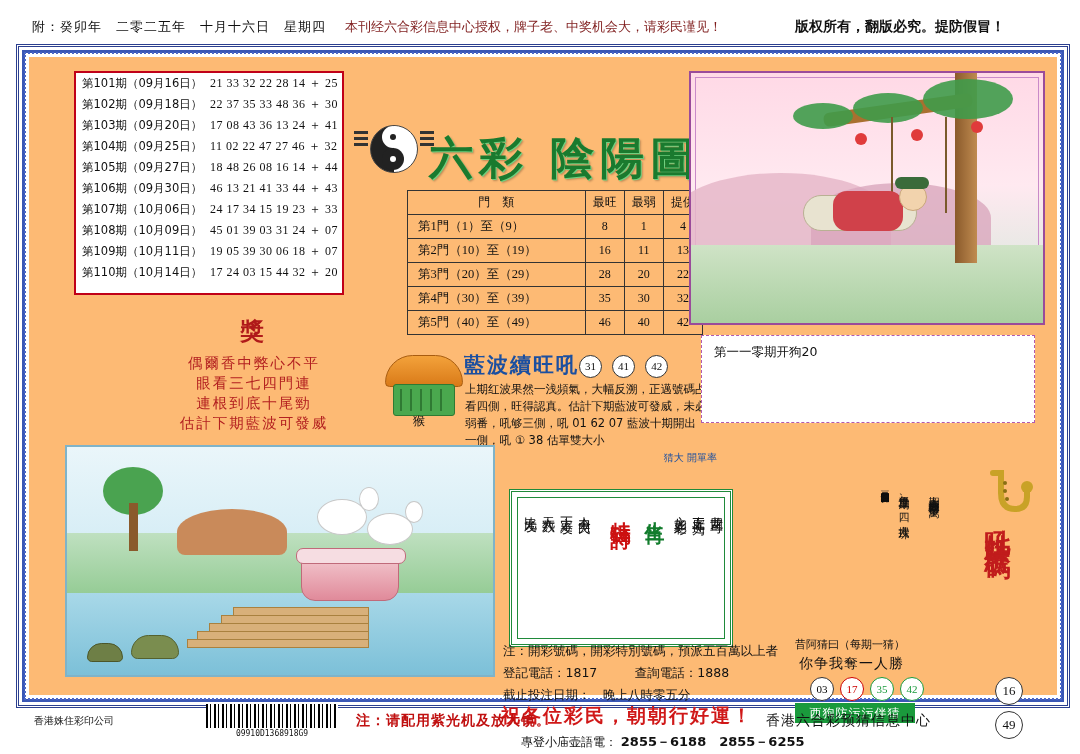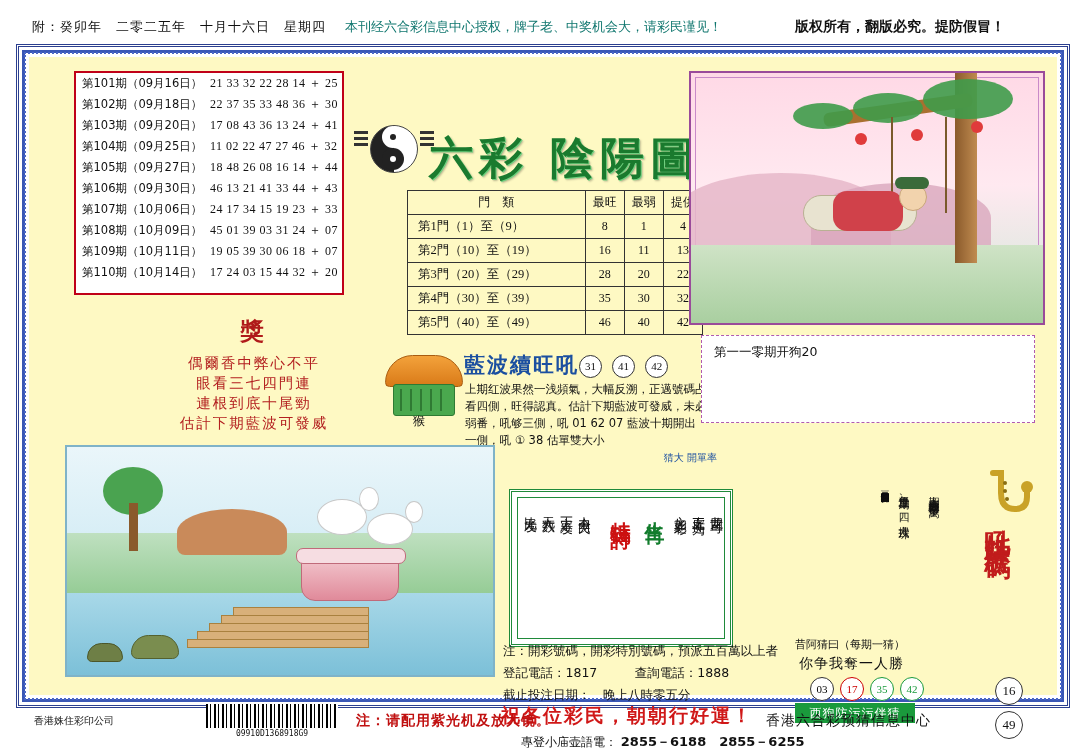--- a/index.html
+++ b/index.html
@@ -7,35 +7,35 @@
     width:1080px;height:754px;
     background:#ffffff;
     font-family:"DejaVu Sans","Liberation Sans",sans-serif;
     position:relative;overflow:hidden;
   }
   .page{position:absolute;left:0;top:0;width:1080px;height:754px;}
 
   
   .topbar{position:absolute;left:0;top:18px;width:1048px;height:22px;}
   .topbar .t1{position:absolute;left:32px;top:0;font-size:13px;color:#111;letter-spacing:1px;}
-  .topbar .t2{position:absolute;left:345px;top:0;font-size:13px;color:#0f766e;}
+  .topbar .t2{position:absolute;left:345px;top:0;font-size:13px;color:#7f1d1d;}
   .topbar .t3{position:absolute;left:795px;top:0;font-size:14px;color:#111;font-weight:bold;}
 
   
   .frame{
     position:absolute;left:16px;top:44px;width:1048px;height:658px;
     border:3px double #2b3f8f;
     background:#ffffff;
     box-shadow:inset 0 0 0 3px #ffffff, inset 0 0 0 6px #3a57b5;
   }
   .frame:before{
     content:"";position:absolute;left:5px;top:5px;right:5px;bottom:5px;
     border:2px dotted #4a66c8;pointer-events:none;
   }
-  .inner{position:absolute;left:10px;top:10px;right:10px;bottom:10px;background:#fef9c3;}
+  .inner{position:absolute;left:10px;top:10px;right:10px;bottom:10px;background:#fdba74;}
 
   
   .hist{
     position:absolute;left:45px;top:14px;width:266px;height:220px;
     border:2px solid #c00018;background:#fff;
   }
   .hist table{border-collapse:collapse;width:100%;font-size:11.5px;color:#111;}
   .hist td{padding:2px 2px 2px 6px;white-space:nowrap;font-family:"DejaVu Sans","Liberation Sans",sans-serif;}
   .hist td.nums{padding-left:4px;letter-spacing:0.5px;font-family:"Liberation Serif",serif;font-size:12px;}
 

